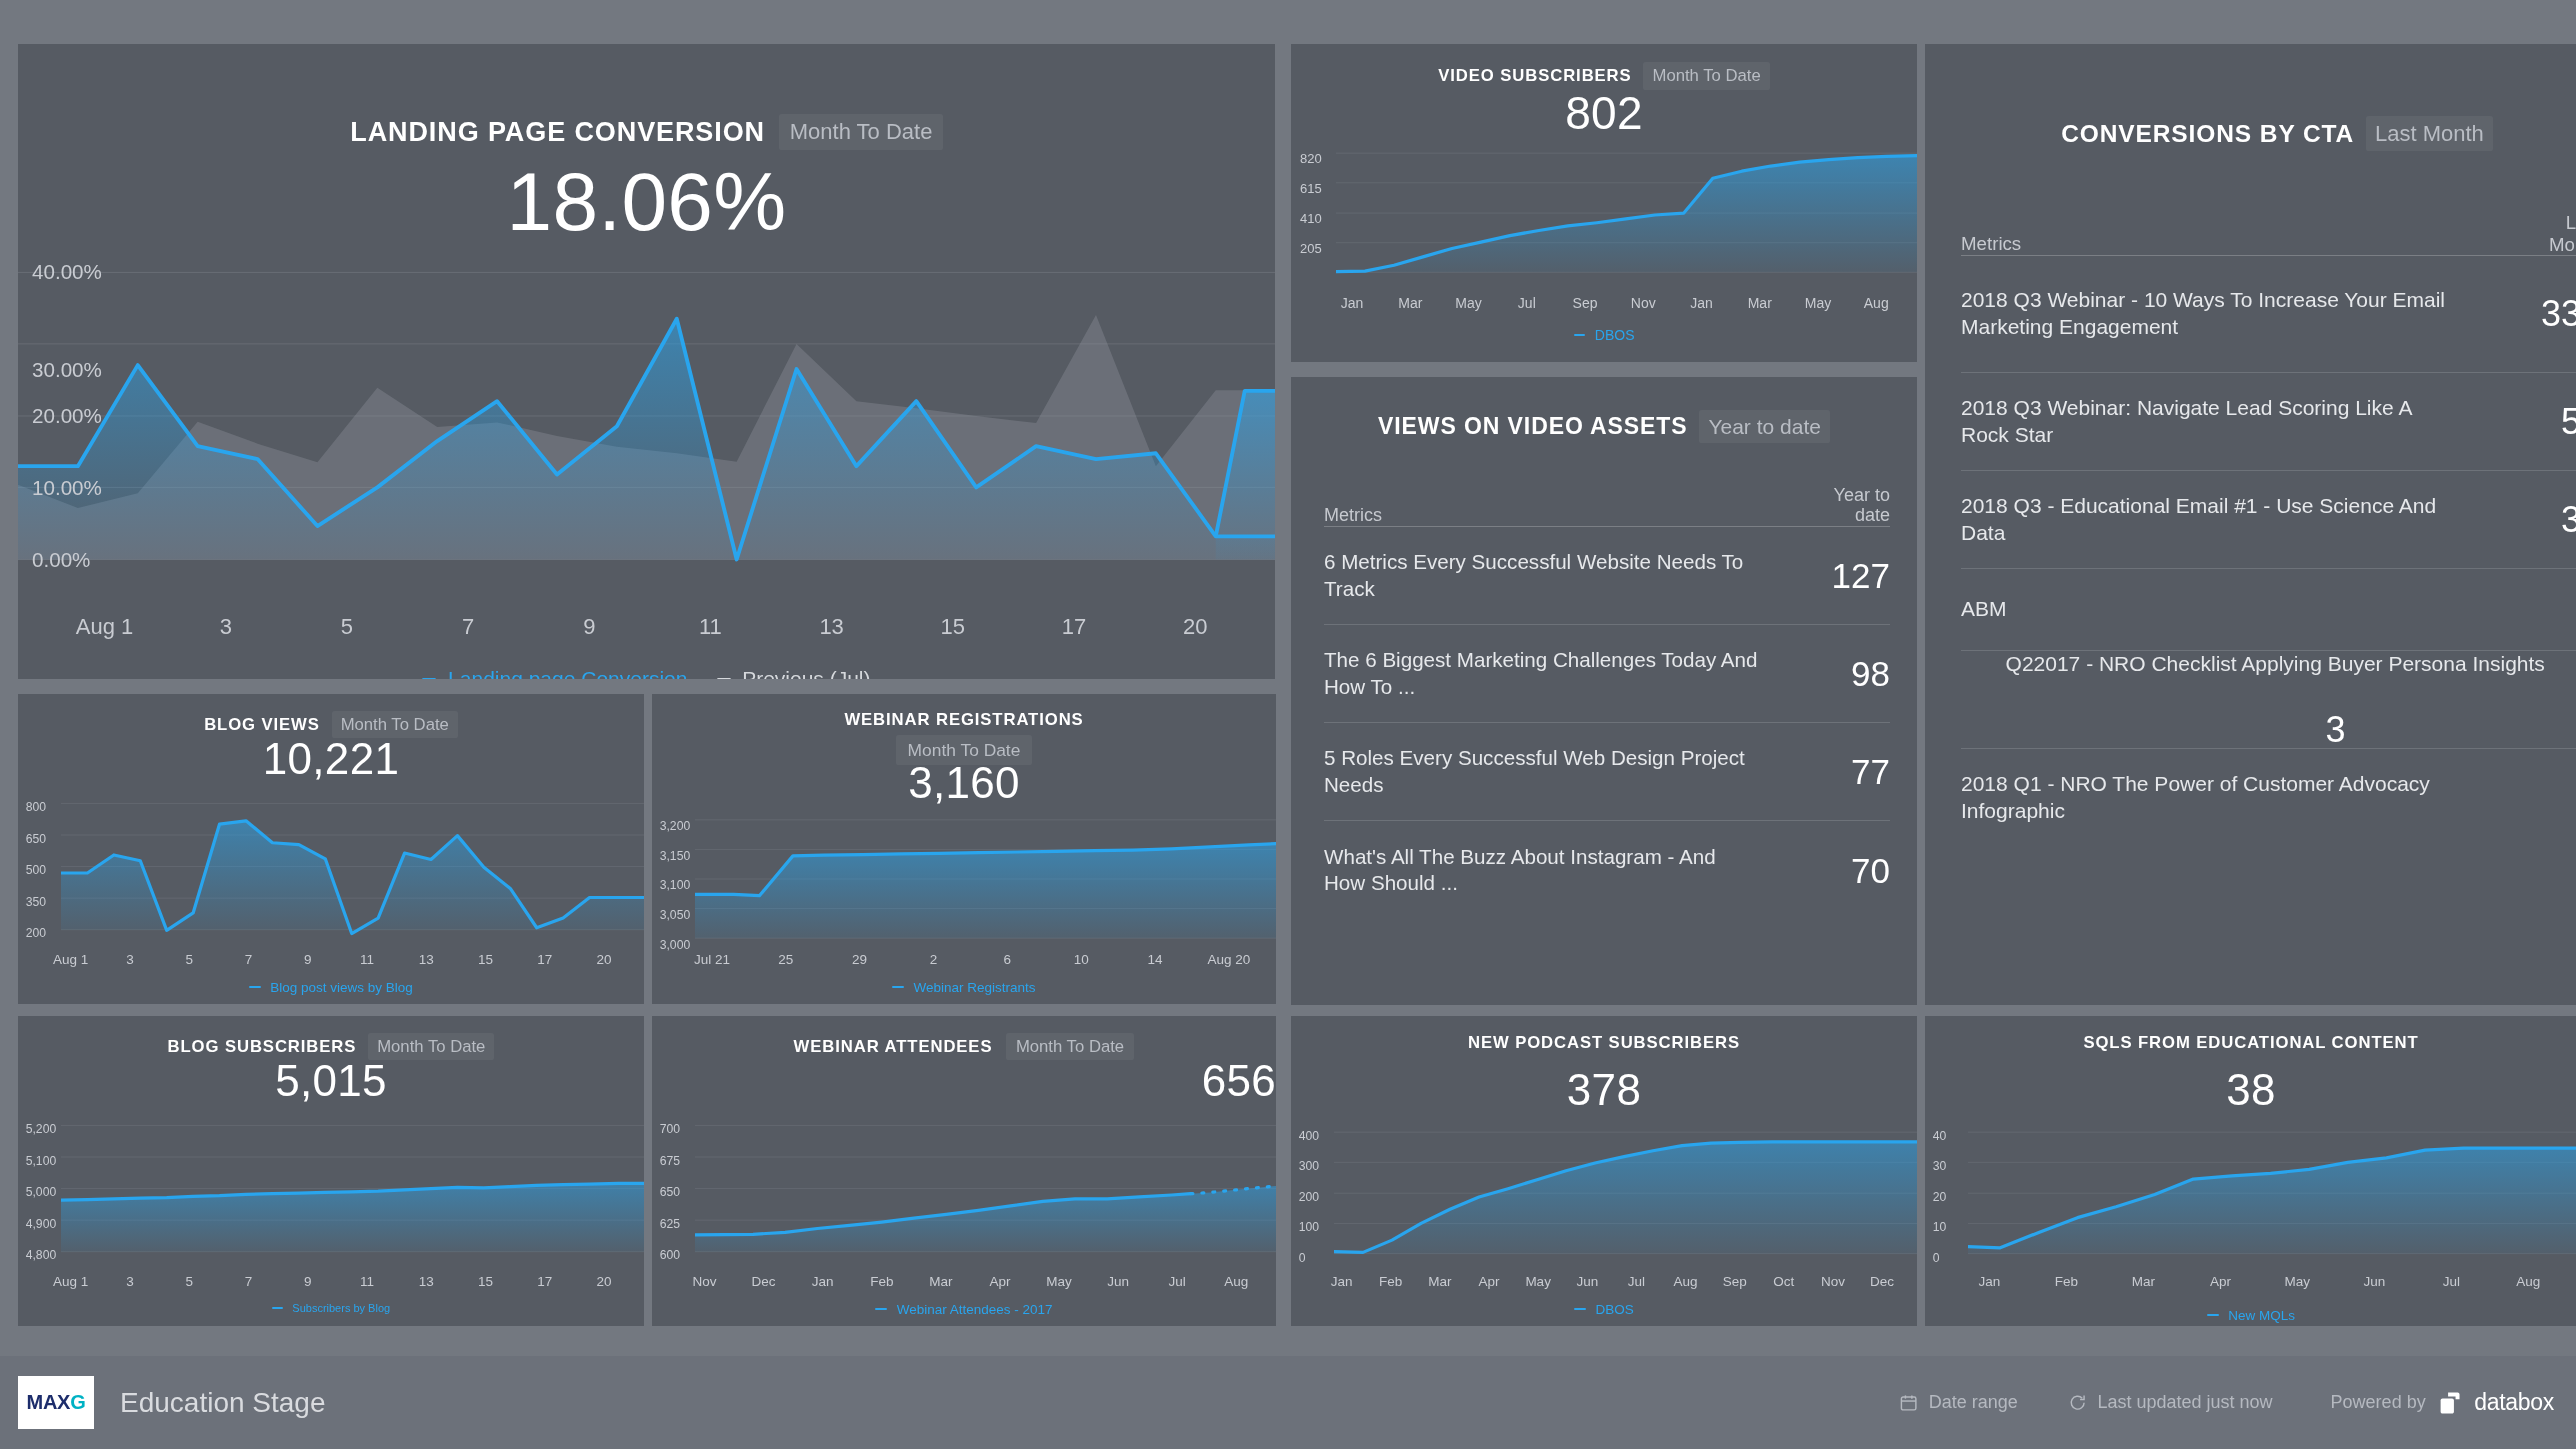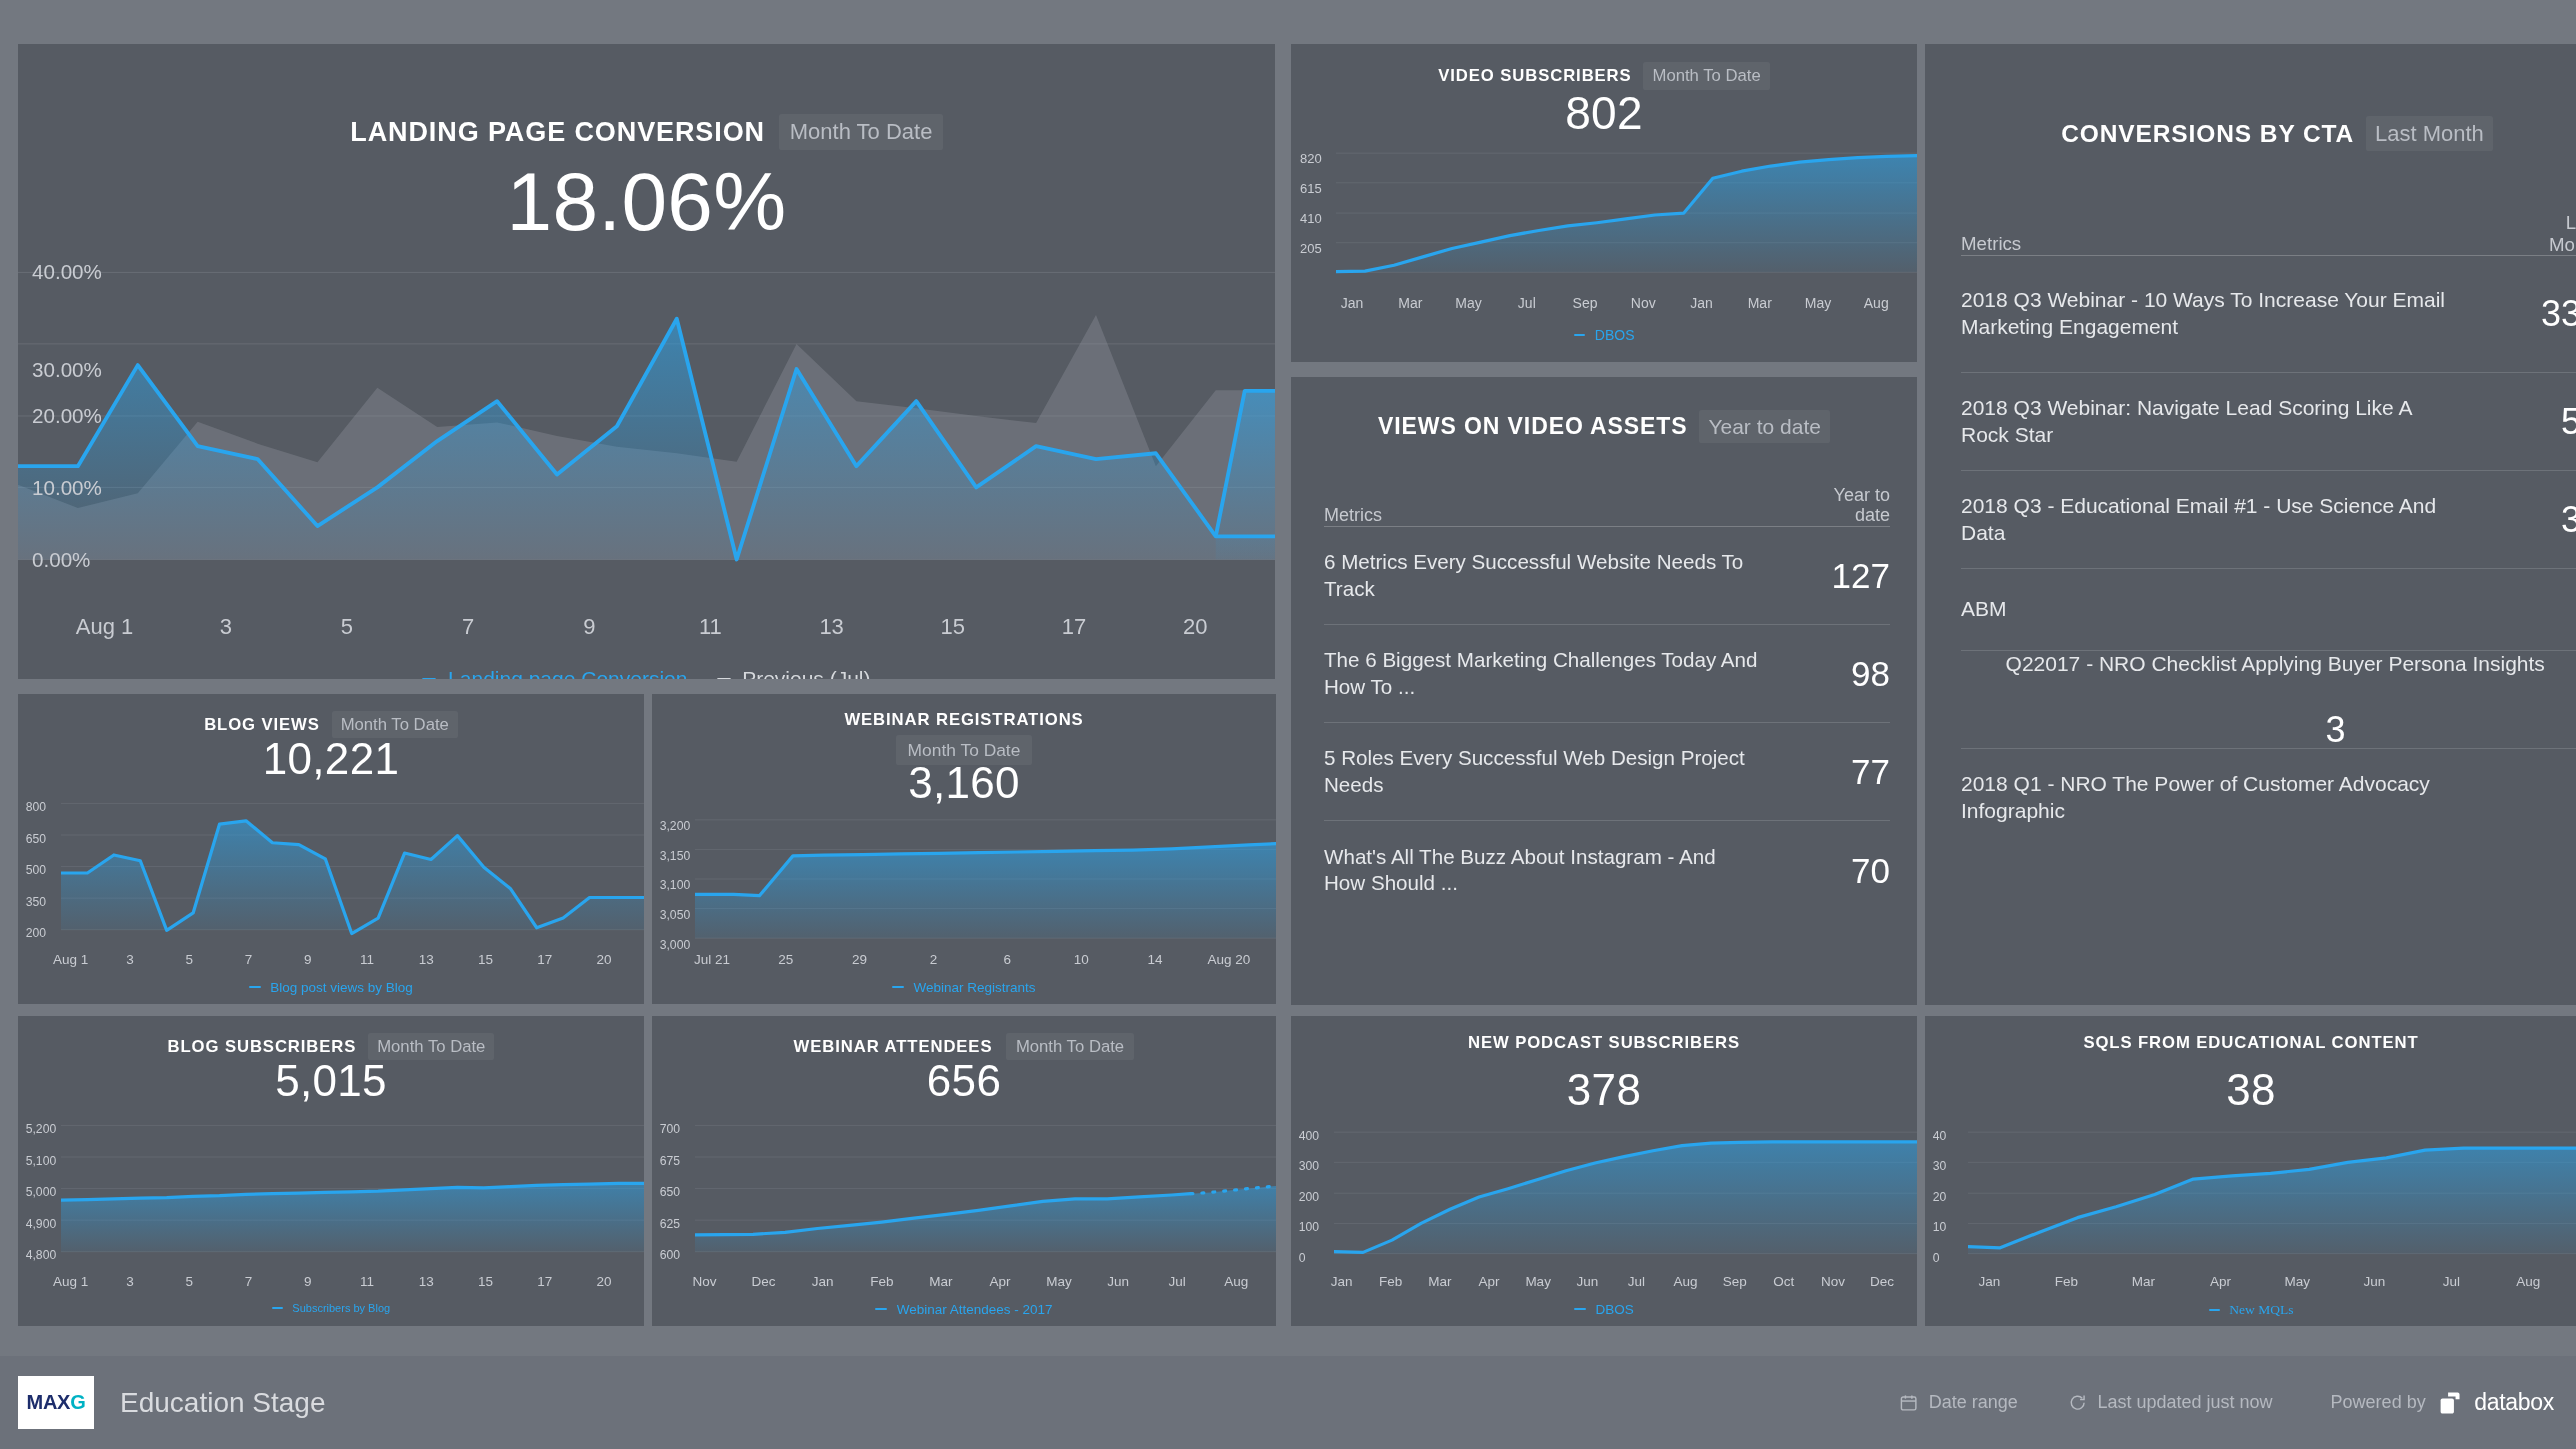--- a/index.html
+++ b/index.html
@@ -501,21 +501,21 @@
         <span class="lbl" style="color:#29a5ee;">Subscribers by Blog</span>
       </span>
     </div>
   </div>
 
   <div class="panel" id="p-wa" style="left:652px; top:1016px; width:624px; height:310px;">
     <div class="panel-head" style="top:16.7px;">
       <span class="ptitle" style="font-size:16.7px;">WEBINAR ATTENDEES</span>
       <span class="pdate" style="font-size:16.7px; padding:3.9px 10.3px; margin-left:10.3px;">Month To Date</span>
     </div>
-    <div class="bignum" style="position:absolute; top:43px; left:0; right:0; font-size:44px;">656</div>
+    <div class="bignum" style="position:absolute; top:43px; left:0; right:0; font-size:44px;text-align:right;">656</div>
 
     <div class="plot" style="left:43px; top:103px; width:581px; height:143px;">
       <svg viewBox="0 0 902 222" preserveAspectRatio="none">
         <defs>
           <linearGradient id="gWA" x1="0" y1="0" x2="0" y2="1">
             <stop offset="0%" stop-color="#29a5ee" stop-opacity="0.50"></stop>
             <stop offset="100%" stop-color="#29a5ee" stop-opacity="0.07"></stop>
           </linearGradient>
         </defs>
         <g stroke="#7e838b" stroke-width="1.2" opacity="0.4">
@@ -655,21 +655,21 @@
       <span>Jan</span>
       <span>Feb</span>
       <span>Mar</span>
       <span>Apr</span>
       <span>May</span>
       <span>Jun</span>
       <span>Jul</span>
       <span>Aug</span>
     </div>
 
-    <div class="legend" style="top:285px; font-size:13.5px;font-family:Liberation Serif, serif;">
+    <div class="legend" style="top:291px; font-size:13.5px;">
       <span class="li">
         <span class="dash" style="width:11.6px;height:1.9px;background:#29a5ee;"></span>
         <span class="lbl" style="color:#29a5ee;">New MQLs</span>
       </span>
     </div>
   </div>
 
   <div id="footer">
     <div id="logo">
       <span class="mx">MAX</span>

